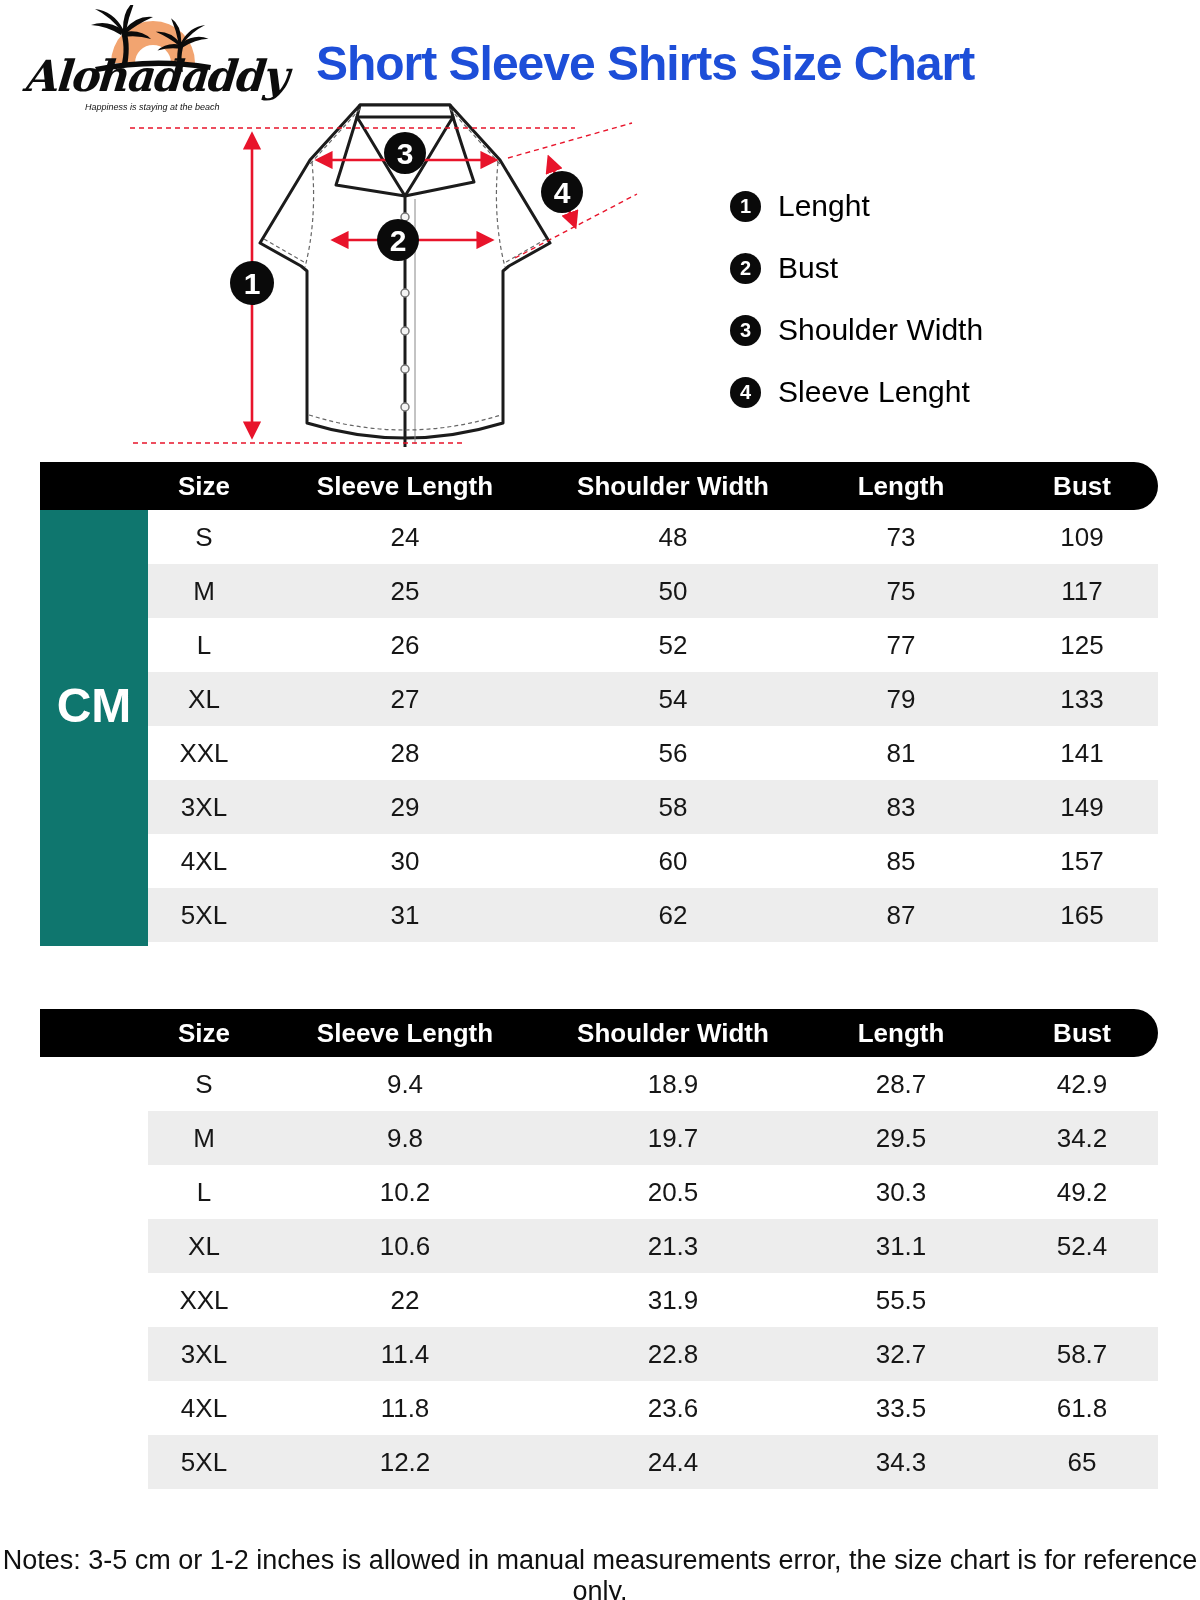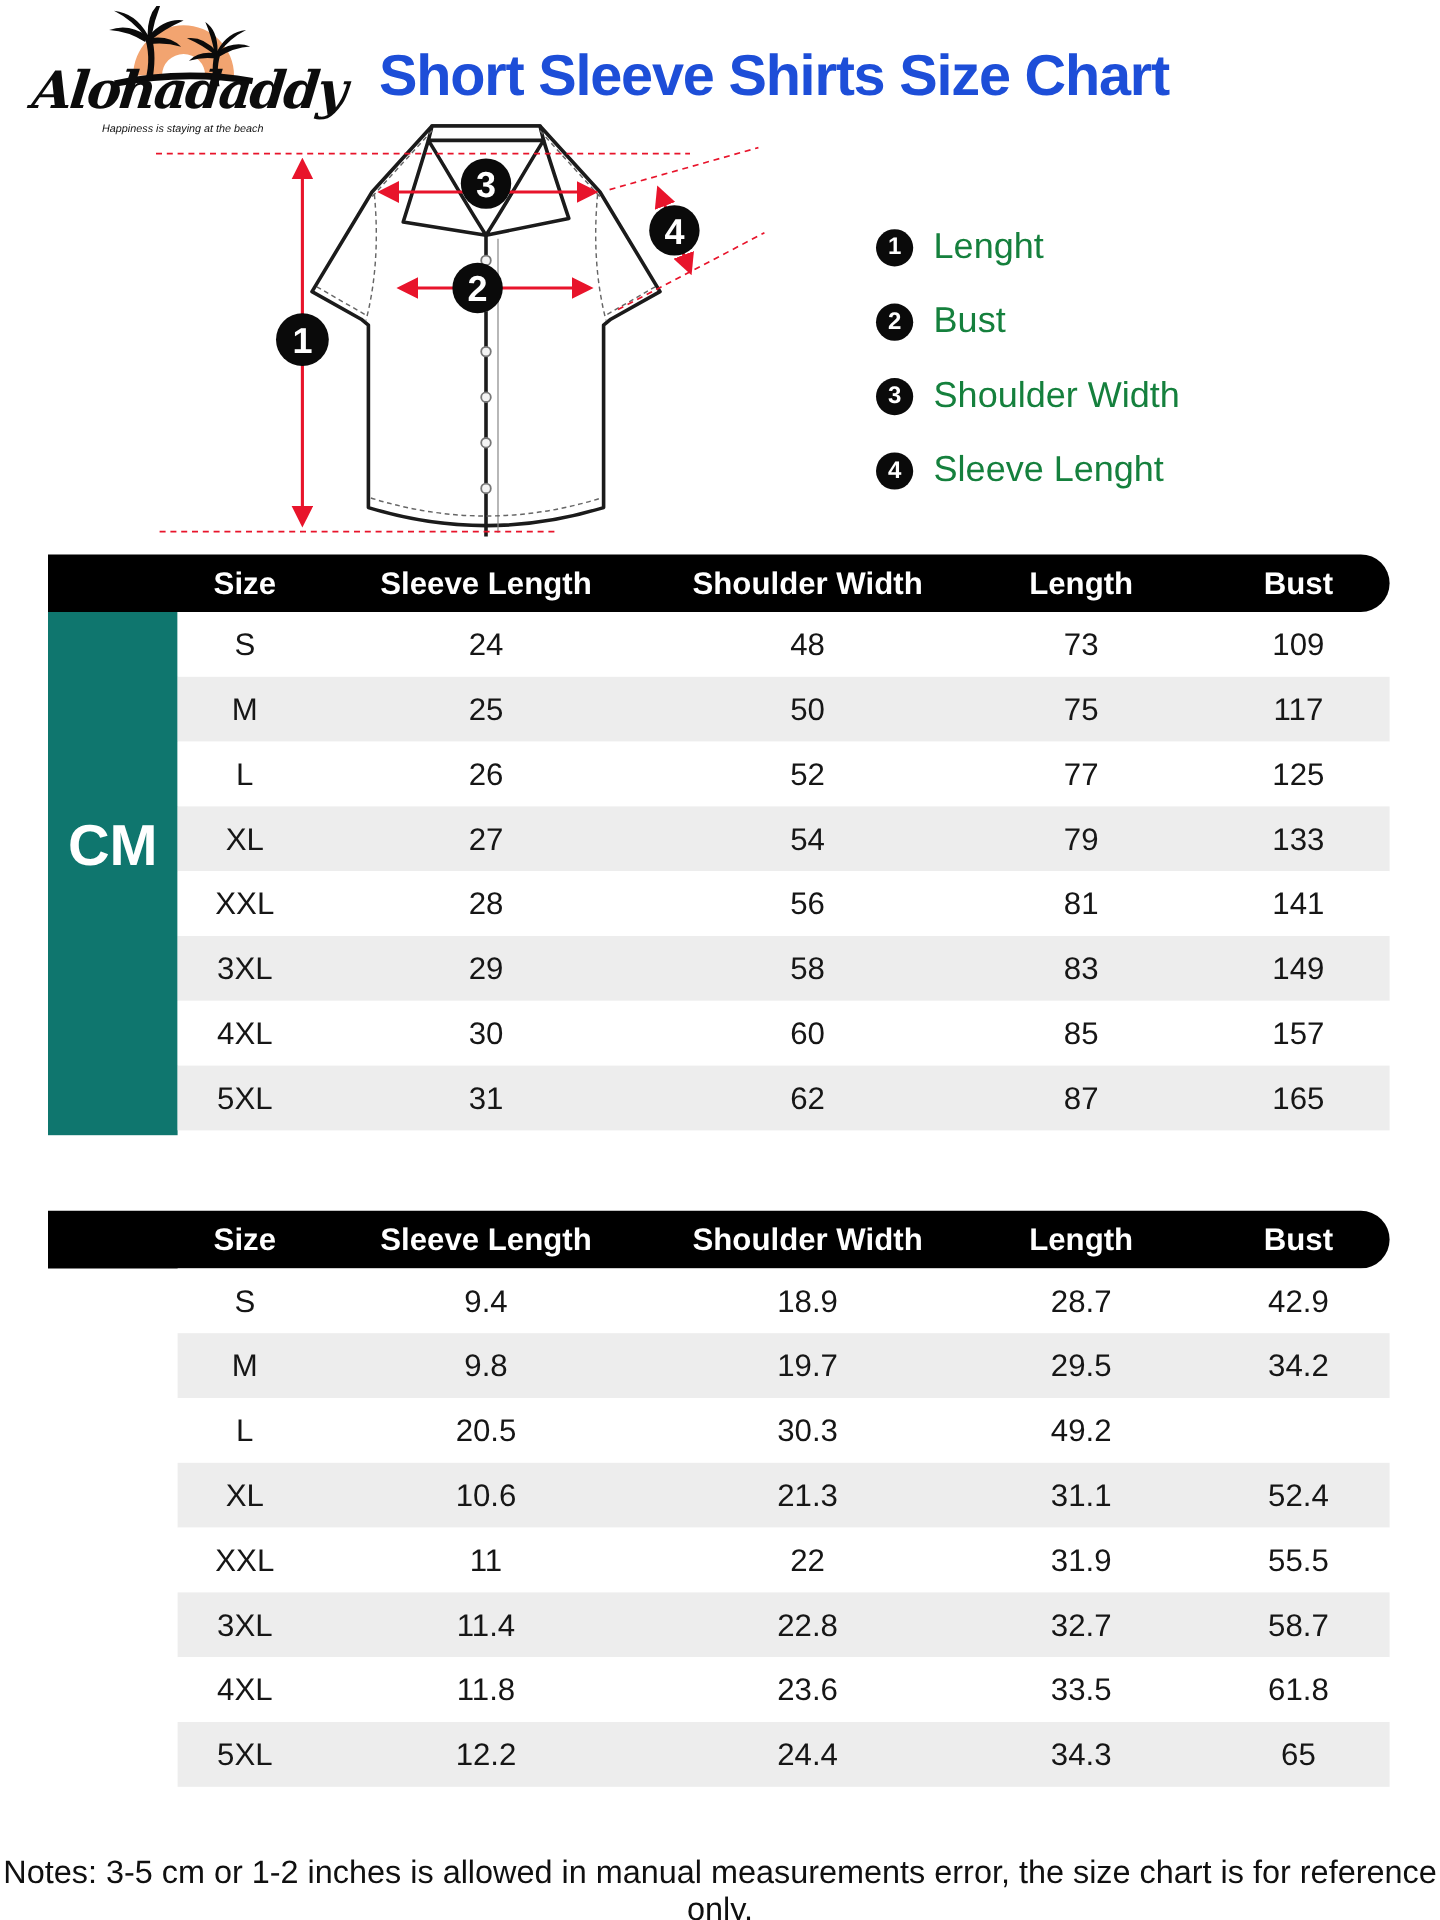--- a/index.html
+++ b/index.html
@@ -18,21 +18,21 @@
   .page-title{position:absolute;left:255px;top:36px;width:780px;text-align:center;
     font-size:48px;font-weight:bold;color:#1d4ed8;letter-spacing:-1px;}
 
   
   .shirt-wrap{position:absolute;left:115px;top:95px;width:525px;height:362px;}
 
   .legend{position:absolute;left:730px;top:190px;}
   .legend-item{display:flex;align-items:center;height:32px;margin-bottom:30px;}
   .legend-badge{width:31px;height:31px;border-radius:50%;background:#0a0a0a;color:#fff;
     display:flex;align-items:center;justify-content:center;font-size:20px;font-weight:bold;flex:0 0 31px;}
-  .legend-label{margin-left:17px;font-size:30px;color:#15803d;}
+  .legend-label{margin-left:17px;font-size:30px;color:#000000;}
 
   
   .size-table{position:absolute;left:40px;width:1118px;height:481px;}
   .size-table .sidebar{position:absolute;left:0;top:3px;width:108px;height:100%;background:#0f766e;
     display:flex;align-items:center;justify-content:center;}
   .unit-label{color:#fff;font-weight:bold;}
   .unit-cm{font-size:48px;}
   .unit-inch{font-size:40px;letter-spacing:-1px;}
   .thead{position:absolute;left:0;top:0;width:100%;height:48px;background:#000000;
     border-radius:0 24px 24px 0;display:grid;
@@ -260,34 +260,34 @@
       </div>
       <div class="trow alt">
         <div class="tcell">M</div>
         <div class="tcell">9.8</div>
         <div class="tcell">19.7</div>
         <div class="tcell">29.5</div>
         <div class="tcell">34.2</div>
       </div>
       <div class="trow">
         <div class="tcell">L</div>
+        <div class="tcell">10.2</div>
         <div class="tcell">20.5</div>
         <div class="tcell">30.3</div>
         <div class="tcell">49.2</div>
       </div>
       <div class="trow alt">
         <div class="tcell">XL</div>
         <div class="tcell">10.6</div>
         <div class="tcell">21.3</div>
         <div class="tcell">31.1</div>
         <div class="tcell">52.4</div>
       </div>
       <div class="trow">
         <div class="tcell">XXL</div>
-        <div class="tcell">11</div>
         <div class="tcell">22</div>
         <div class="tcell">31.9</div>
         <div class="tcell">55.5</div>
       </div>
       <div class="trow alt">
         <div class="tcell">3XL</div>
         <div class="tcell">11.4</div>
         <div class="tcell">22.8</div>
         <div class="tcell">32.7</div>
         <div class="tcell">58.7</div>

